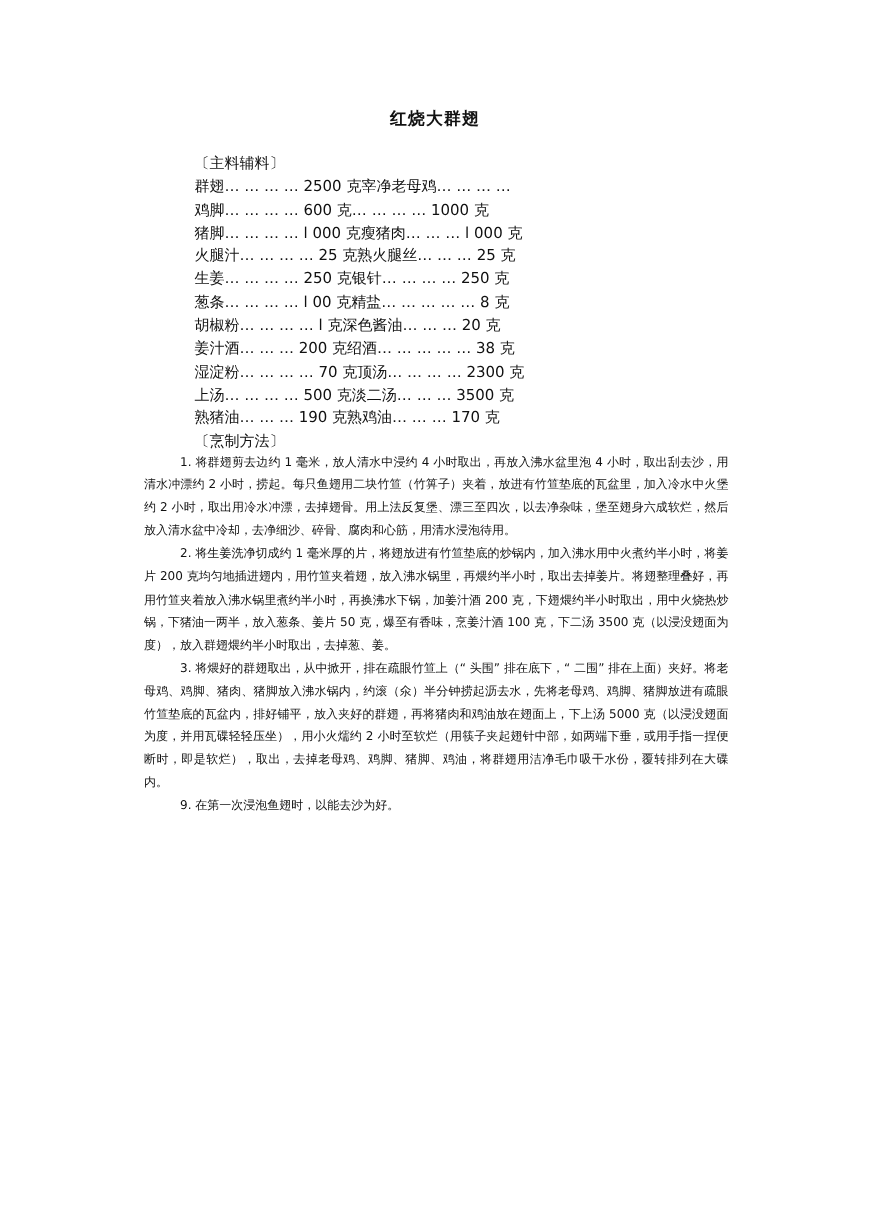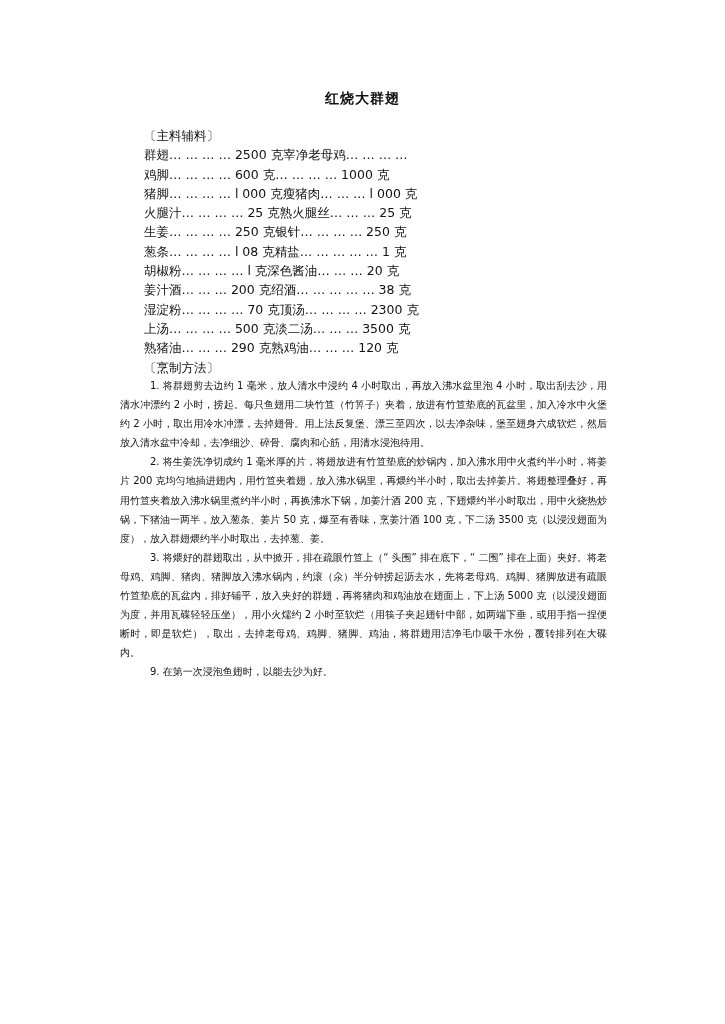--- a/index.html
+++ b/index.html
@@ -1,47 +1,47 @@
 <!DOCTYPE html>
 <html><head>
 <meta charset="utf-8">
 <style>
   html, body { margin:0; padding:0; background:#ffffff; }
   body { width:725px; height:1024px; position:relative; overflow:hidden;
          font-family:"DejaVu Sans","Liberation Sans",sans-serif; color:#111; }
   .page { position:absolute; left:0; top:0; width:653px; height:1024px;text-decoration:underline; }
   .title { position:absolute; top:90px; left:0; width:725px; text-align:center;
            font-size:14px; font-weight:bold; letter-spacing:1px; }
-  .ing { position:absolute; left:144px; top:126px; font-size:12.5px; line-height:19.3px; }
+  .ing { position:absolute; left:162px; top:126px; font-size:12.5px; line-height:19.3px; }
   .ing div { white-space:nowrap; }
   .section-head { white-space:nowrap; }
   .method { position:absolute; left:120px; top:376px; width:487px; font-size:10px;
             line-height:19.1px; text-align:justify; }
   .method p { margin:0; text-indent:30px; }
   .method .head { text-indent:28px; }
 </style>
 </head>
 <body>
 
 <div class="page">
   <div class="title">红烧大群翅</div>
 
   <div class="ing">
     <div class="section-head">〔主料辅料〕</div>
     <div>群翅… … … … 2500 克宰净老母鸡… … … …</div>
     <div>鸡脚… … … … 600 克… … … … 1000 克</div>
     <div>猪脚… … … … l 000 克瘦猪肉… … … l 000 克</div>
     <div>火腿汁… … … … 25 克熟火腿丝… … … 25 克</div>
     <div>生姜… … … … 250 克银针… … … … 250 克</div>
-    <div>葱条… … … … l 08 克精盐… … … … … 1 克</div>
+    <div>葱条… … … … l 00 克精盐… … … … … 8 克</div>
     <div>胡椒粉… … … … l 克深色酱油… … … 20 克</div>
     <div>姜汁酒… … … 200 克绍酒… … … … … 38 克</div>
     <div>湿淀粉… … … … 70 克顶汤… … … … 2300 克</div>
     <div>上汤… … … … 500 克淡二汤… … … 3500 克</div>
-    <div>熟猪油… … … 290 克熟鸡油… … … 120 克</div>
+    <div>熟猪油… … … 190 克熟鸡油… … … 170 克</div>
     <div class="section-head">〔烹制方法〕</div>
   </div>
 
   <div class="method">
     <p>1. 将群翅剪去边约 1 毫米，放人清水中浸约 4 小时取出，再放入沸水盆里泡 4 小时，取出刮去沙，用清水冲漂约 2 小时，捞起。每只鱼翅用二块竹笪（竹箅子）夹着，放进有竹笪垫底的瓦盆里，加入冷水中火堡约 2 小时，取出用冷水冲漂，去掉翅骨。用上法反复堡、漂三至四次，以去净杂味，堡至翅身六成软烂，然后放入清水盆中冷却，去净细沙、碎骨、腐肉和心筋，用清水浸泡待用。</p>
     <p>2. 将生姜洗净切成约 1 毫米厚的片，将翅放进有竹笪垫底的炒锅内，加入沸水用中火煮约半小时，将姜片 200 克均匀地插进翅内，用竹笪夹着翅，放入沸水锅里，再煨约半小时，取出去掉姜片。将翅整理叠好，再用竹笪夹着放入沸水锅里煮约半小时，再换沸水下锅，加姜汁酒 200 克，下翅煨约半小时取出，用中火烧热炒锅，下猪油一两半，放入葱条、姜片 50 克，爆至有香味，烹姜汁酒 100 克，下二汤 3500 克（以浸没翅面为度），放入群翅煨约半小时取出，去掉葱、姜。</p>
     <p>3. 将煨好的群翅取出，从中掀开，排在疏眼竹笪上（“ 头围” 排在底下，“ 二围” 排在上面）夹好。将老母鸡、鸡脚、猪肉、猪脚放入沸水锅内，约滚（氽）半分钟捞起沥去水，先将老母鸡、鸡脚、猪脚放进有疏眼竹笪垫底的瓦盆内，排好铺平，放入夹好的群翅，再将猪肉和鸡油放在翅面上，下上汤 5000 克（以浸没翅面为度，并用瓦碟轻轻压坐），用小火燸约 2 小时至软烂（用筷子夹起翅针中部，如两端下垂，或用手指一捏便断时，即是软烂），取出，去掉老母鸡、鸡脚、猪脚、鸡油，将群翅用洁净毛巾吸干水份，覆转排列在大碟内。</p>
     <p>9. 在第一次浸泡鱼翅时，以能去沙为好。</p>
   </div>
 </div>

